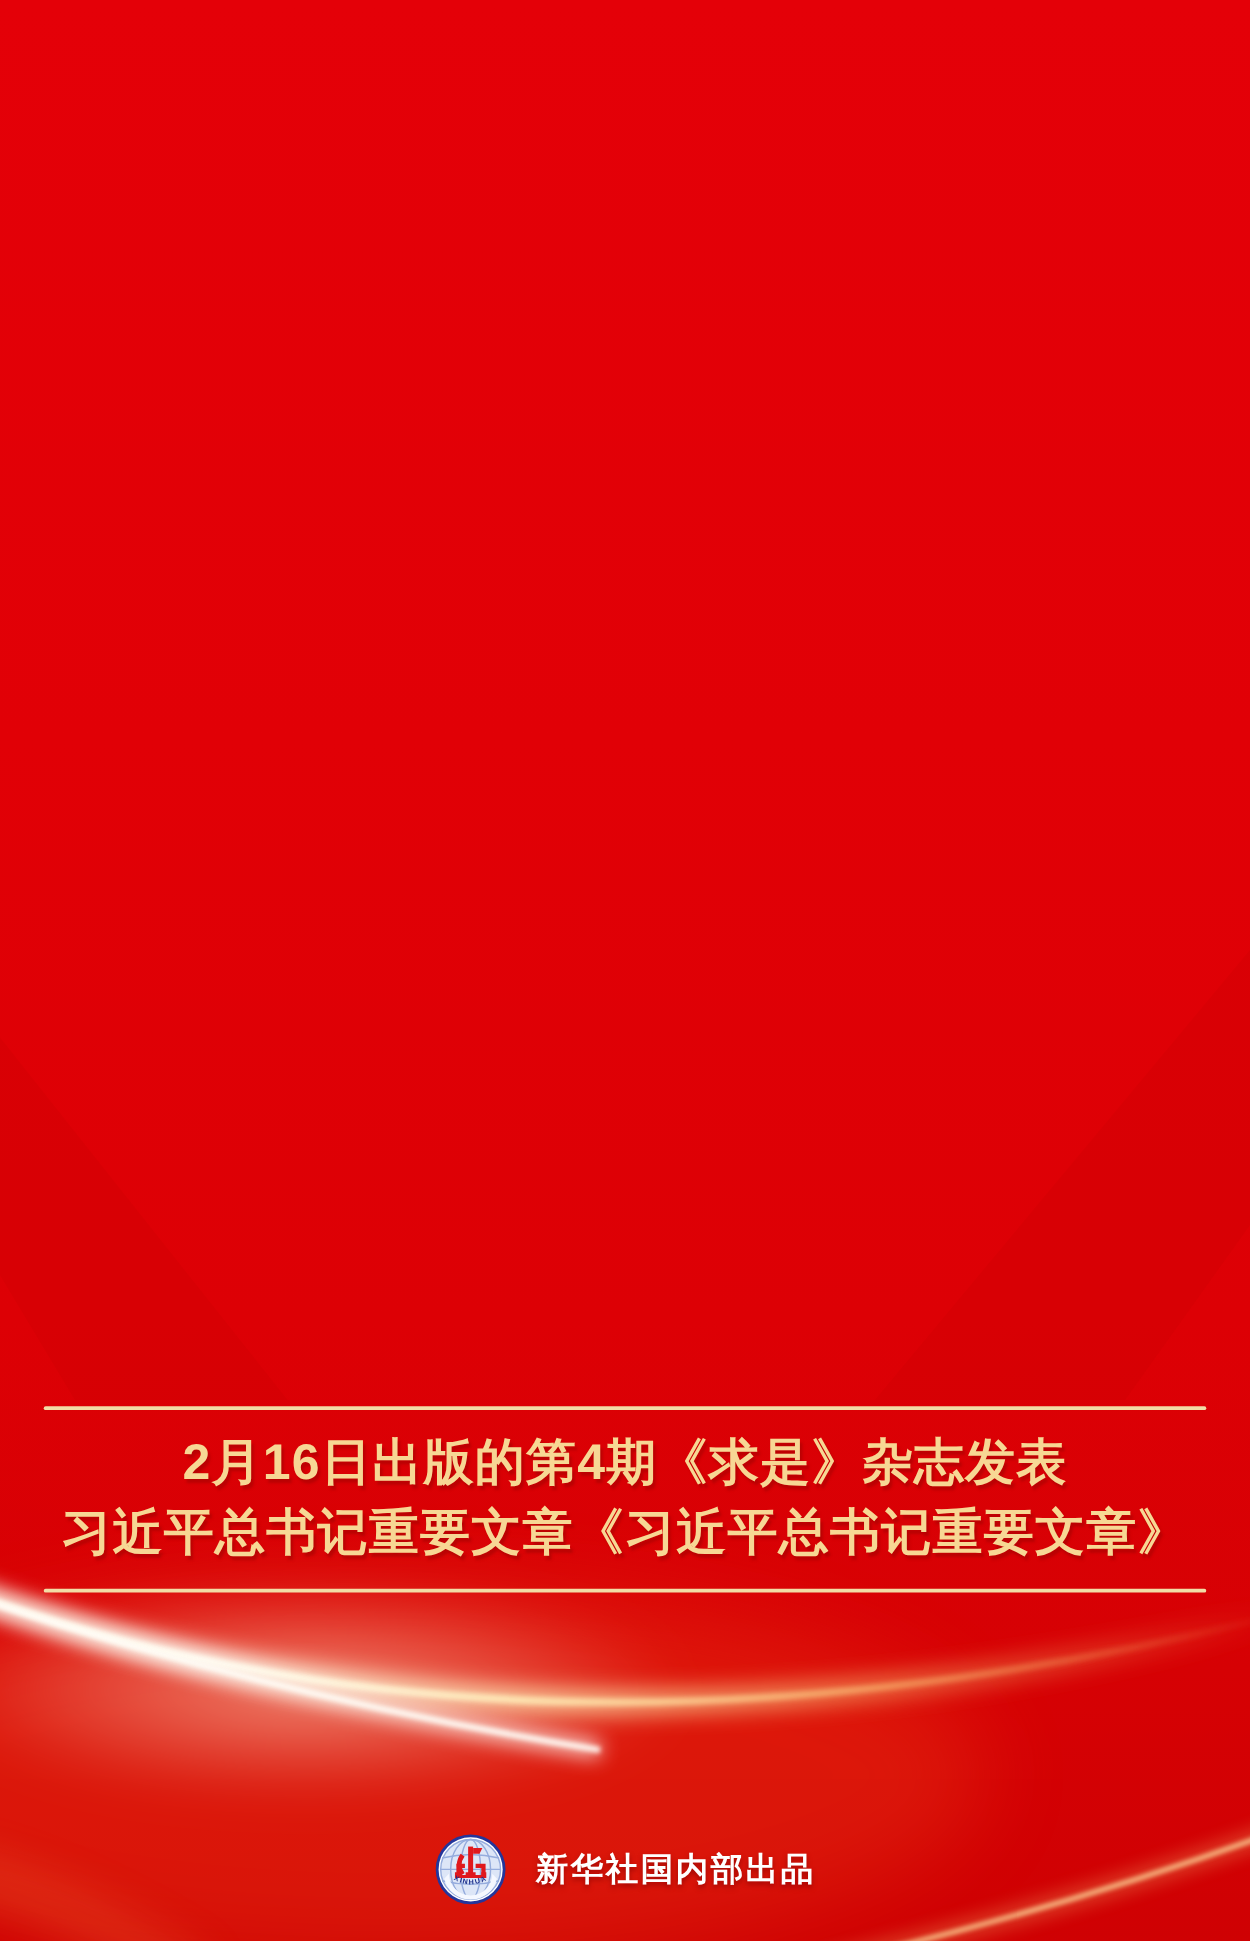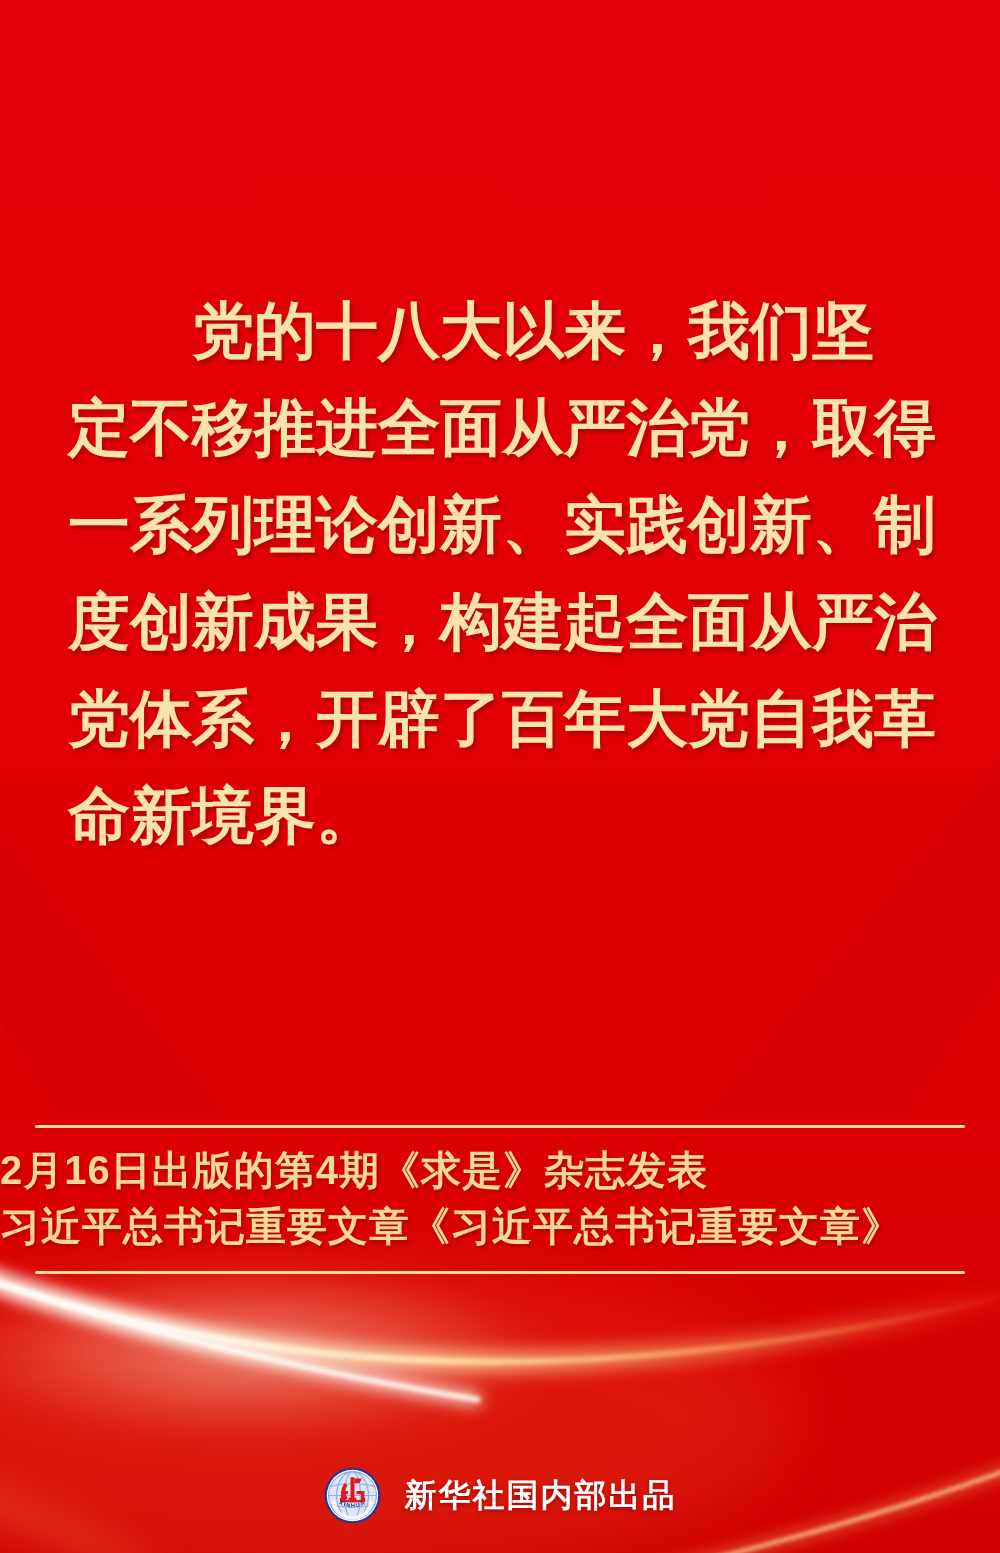--- a/index.html
+++ b/index.html
@@ -41,21 +41,21 @@
     height: 3px;
     background: #f2dda6;
     border-radius: 2px;
   }
   .rule-top { top: 1125px; }
   .rule-bottom { top: 1271px; }
   .footer-line {
     position: absolute;
     left: 0;
     right: 0;
-    text-align: left;
+    text-align: center;
     font-weight: 700;
     font-size: 40px;
     line-height: 46px;
     color: #f7d794;
     letter-spacing: 1px;
     text-shadow: 2px 3px 2px rgba(140, 5, 0, 0.4);
   }
   .footer-line1 { top: 1147px; }
   .footer-line2 { top: 1203px; }
   .credit-row {
@@ -63,21 +63,21 @@
     left: 0;
     right: 0;
     top: 1467px;
     display: flex;
     justify-content: center;
     align-items: center;
     gap: 24px;
   }
   .logo { width: 57px; height: 57px; flex: 0 0 auto; }
   .credit-text {
-    font-size: 32px;
+    font-size: 26px;
     font-weight: 600;
     color: #ffffff;
     letter-spacing: 2px;
     text-shadow: 0 2px 4px rgba(120, 0, 0, 0.6);
   }
 </style>
 </head>
 <body>
 
 <div class="poster">
@@ -122,26 +122,20 @@
 
     <path d="M -25 1276 Q 210 1356 480 1400" fill="none" stroke="#fffef8" stroke-width="12" opacity="0.9" filter="url(#b8)"></path>
     <path d="M -25 1276 Q 210 1356 480 1400" fill="none" stroke="#fffef8" stroke-width="5" opacity="0.95" filter="url(#b2)"></path>
 
     <path d="M 620 1580 Q 840 1532 1030 1462" fill="none" stroke="#ffcf79" stroke-width="10" opacity="0.45" filter="url(#b8)"></path>
     <path d="M 620 1580 Q 840 1532 1030 1462" fill="none" stroke="#ffe3a1" stroke-width="3.5" opacity="0.9" filter="url(#b2)"></path>
 
     <path d="M -40 1496 Q 50 1516 160 1585" fill="none" stroke="#ff9f4e" stroke-width="14" opacity="0.5" filter="url(#b20)"></path>
   </svg>
 
-  <p class="quote">　　党的十八大以来，我们坚
-定不移推进全面从严治党，取得
-一系列理论创新、实践创新、制
-度创新成果，构建起全面从严治
-党体系，开辟了百年大党自我革
-命新境界。</p>
 
   <div class="rule rule-top"></div>
   <div class="footer-line footer-line1">2月16日出版的第4期《求是》杂志发表</div>
   <div class="footer-line footer-line2">习近平总书记重要文章《习近平总书记重要文章》</div>
   <div class="rule rule-bottom"></div>
 
   <div class="credit-row">
     <svg class="logo" viewBox="0 0 100 100" aria-hidden="true">
       <circle cx="50" cy="50" r="49" fill="#24369b"></circle>
       <circle cx="50" cy="50" r="45" fill="#ffffff"></circle>

